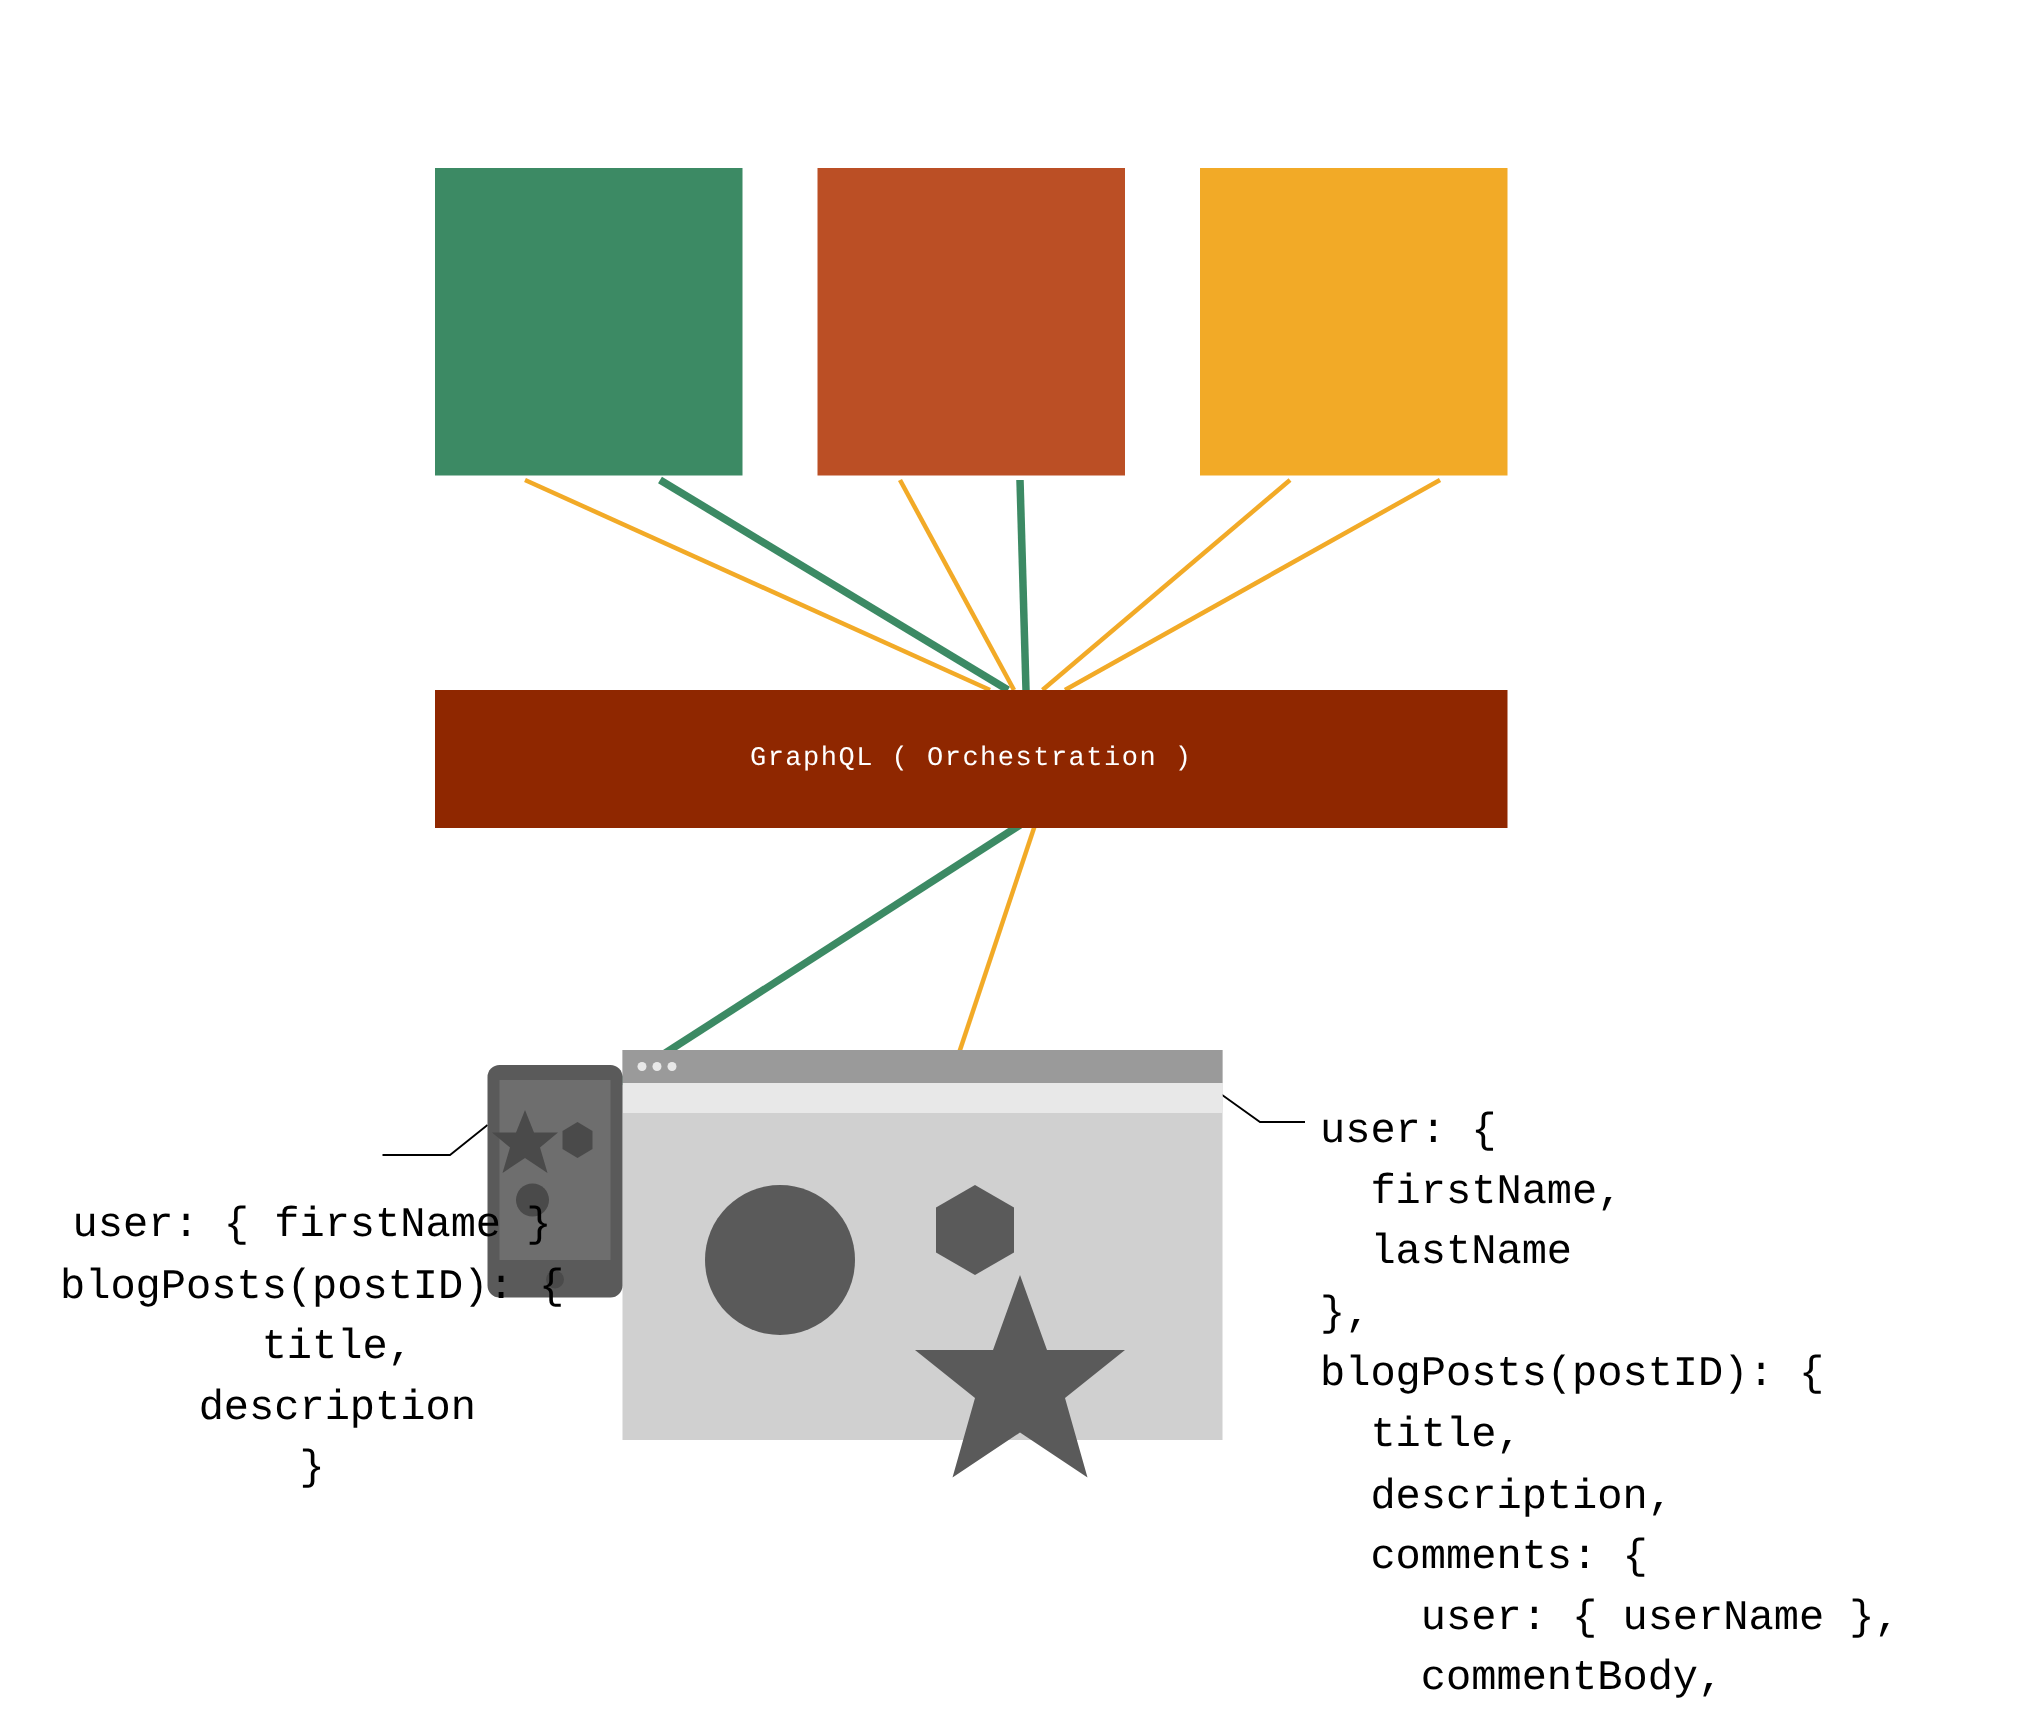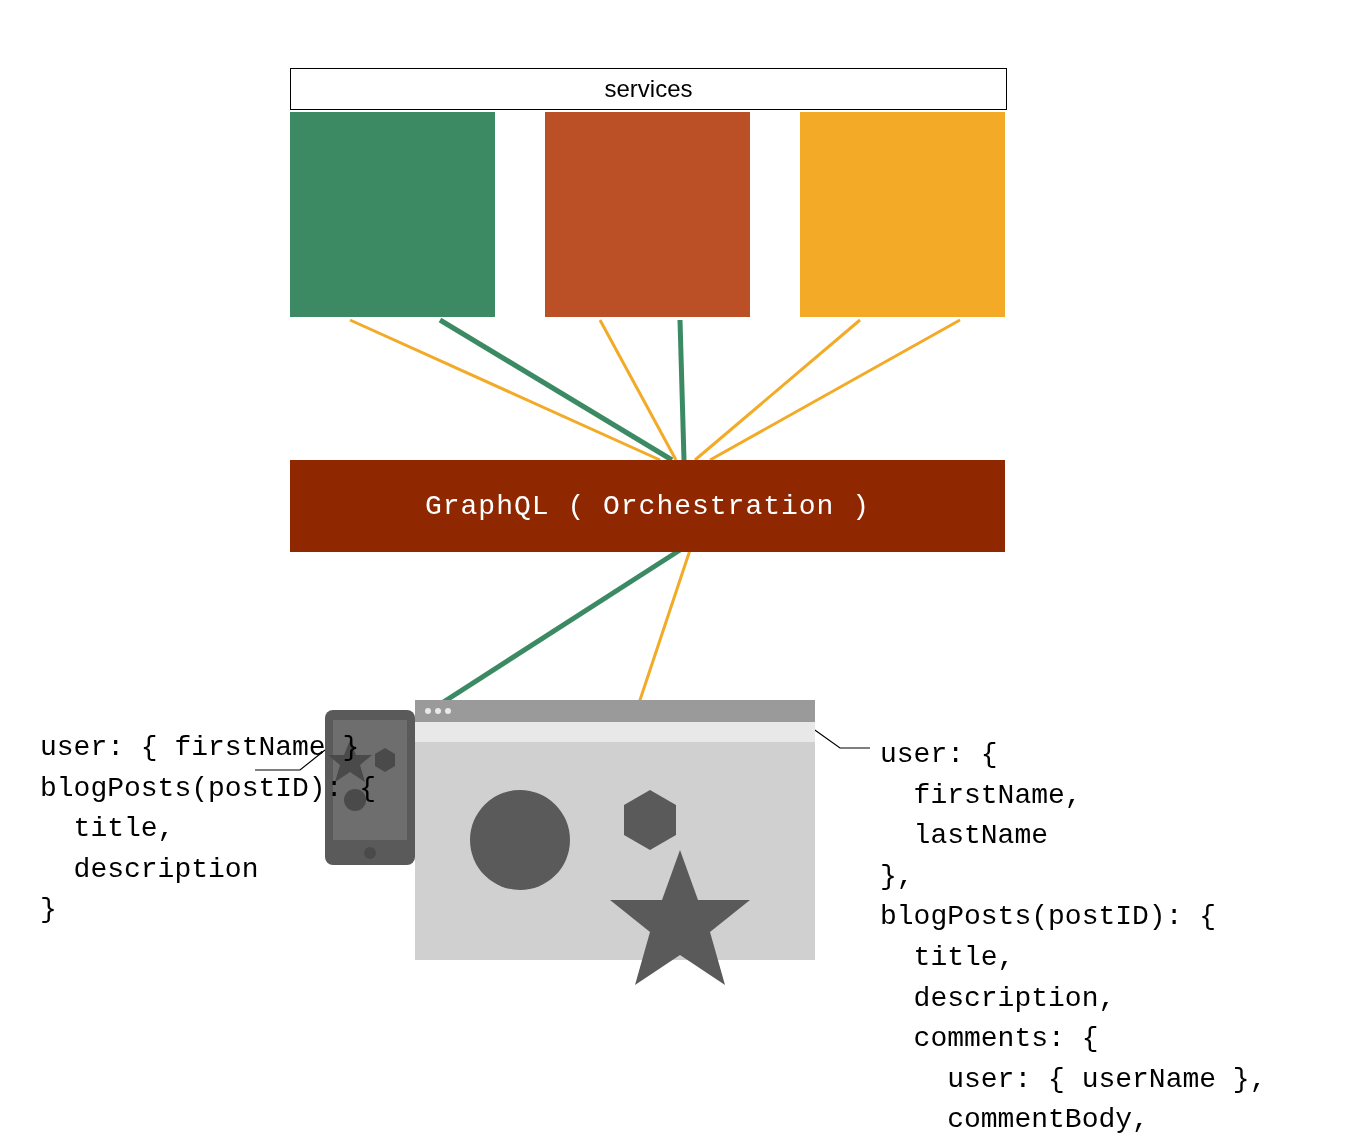--- a/index.html
+++ b/index.html
@@ -22,21 +22,21 @@
     border: 1px solid #000;
     background: #fff;
     text-align: center;
     font-family: Arial, Helvetica, sans-serif;
     font-size: 24px;
     padding: 6px 0;
   }
   .orch {
     background: #8f2700;
     color: #fff;
-    font-size: 28px;
+    font-size: 18px;
     display: flex;
     align-items: center;
     justify-content: center;
     letter-spacing: 1px;
   }
   .code {
     white-space: pre;
     font-family: "Courier New", Courier, monospace;
     font-size: 28px;
     line-height: 1.45;
@@ -61,23 +61,20 @@
     <line x1="960" y1="320" x2="710" y2="460" stroke="#f2aa27" stroke-width="3"></line>
 
     <line x1="680" y1="550" x2="400" y2="730" stroke="#3c8a64" stroke-width="5"></line>
     <line x1="690" y1="550" x2="630" y2="730" stroke="#f2aa27" stroke-width="3"></line>
 
     <path d="M 325 750 L 300 770 L 255 770" stroke="#000" stroke-width="1.2" fill="none"></path>
 
     <path d="M 812 728 L 840 748 L 870 748" stroke="#000" stroke-width="1.2" fill="none"></path>
   </svg>
 
-  <div class="abs services-header" style="left:290px; top:68px; width:715px;">
-    <span>services</span>
-  </div>
 
   <div class="abs" style="left: 290px; top: 112px; width: 205px; height: 205px; background: rgb(60, 138, 100);"></div>
   <div class="abs" style="left: 545px; top: 112px; width: 205px; height: 205px; background: rgb(187, 79, 37);"></div>
   <div class="abs" style="left: 800px; top: 112px; width: 205px; height: 205px; background: rgb(242, 170, 39);"></div>
 
   <div class="abs orch" style="left:290px; top:460px; width:715px; height:92px;">
     <span>GraphQL ( Orchestration )</span>
   </div>
 
   <svg width="1353" height="1144">
@@ -102,21 +99,21 @@
       <rect x="325" y="710" width="90" height="155" rx="8" ry="8" fill="#5a5a5a"></rect>
       <rect x="333" y="720" width="74" height="120" fill="#6e6e6e"></rect>
       <circle cx="370" cy="853" r="6" fill="#4a4a4a"></circle>
 
       <polygon points="350,740 356,755 372,755 360,765 365,782 350,772 335,782 340,765 328,755 344,755" fill="#4a4a4a"></polygon>
       <polygon points="385,748 395,754 395,766 385,772 375,766 375,754" fill="#4a4a4a"></polygon>
       <circle cx="355" cy="800" r="11" fill="#4a4a4a"></circle>
     </g>
   </svg>
 
-  <div class="abs code" style="left:40px; top:728px;">user: { firstName }
+  <div class="abs code" style="left:40px; top:798px;text-align:center;">user: { firstName }
 blogPosts(postID): {
   title,
   description
 }</div>
 
   <div class="abs code" style="left:880px; top:735px;">user: {
   firstName,
   lastName
 },
 blogPosts(postID): {

